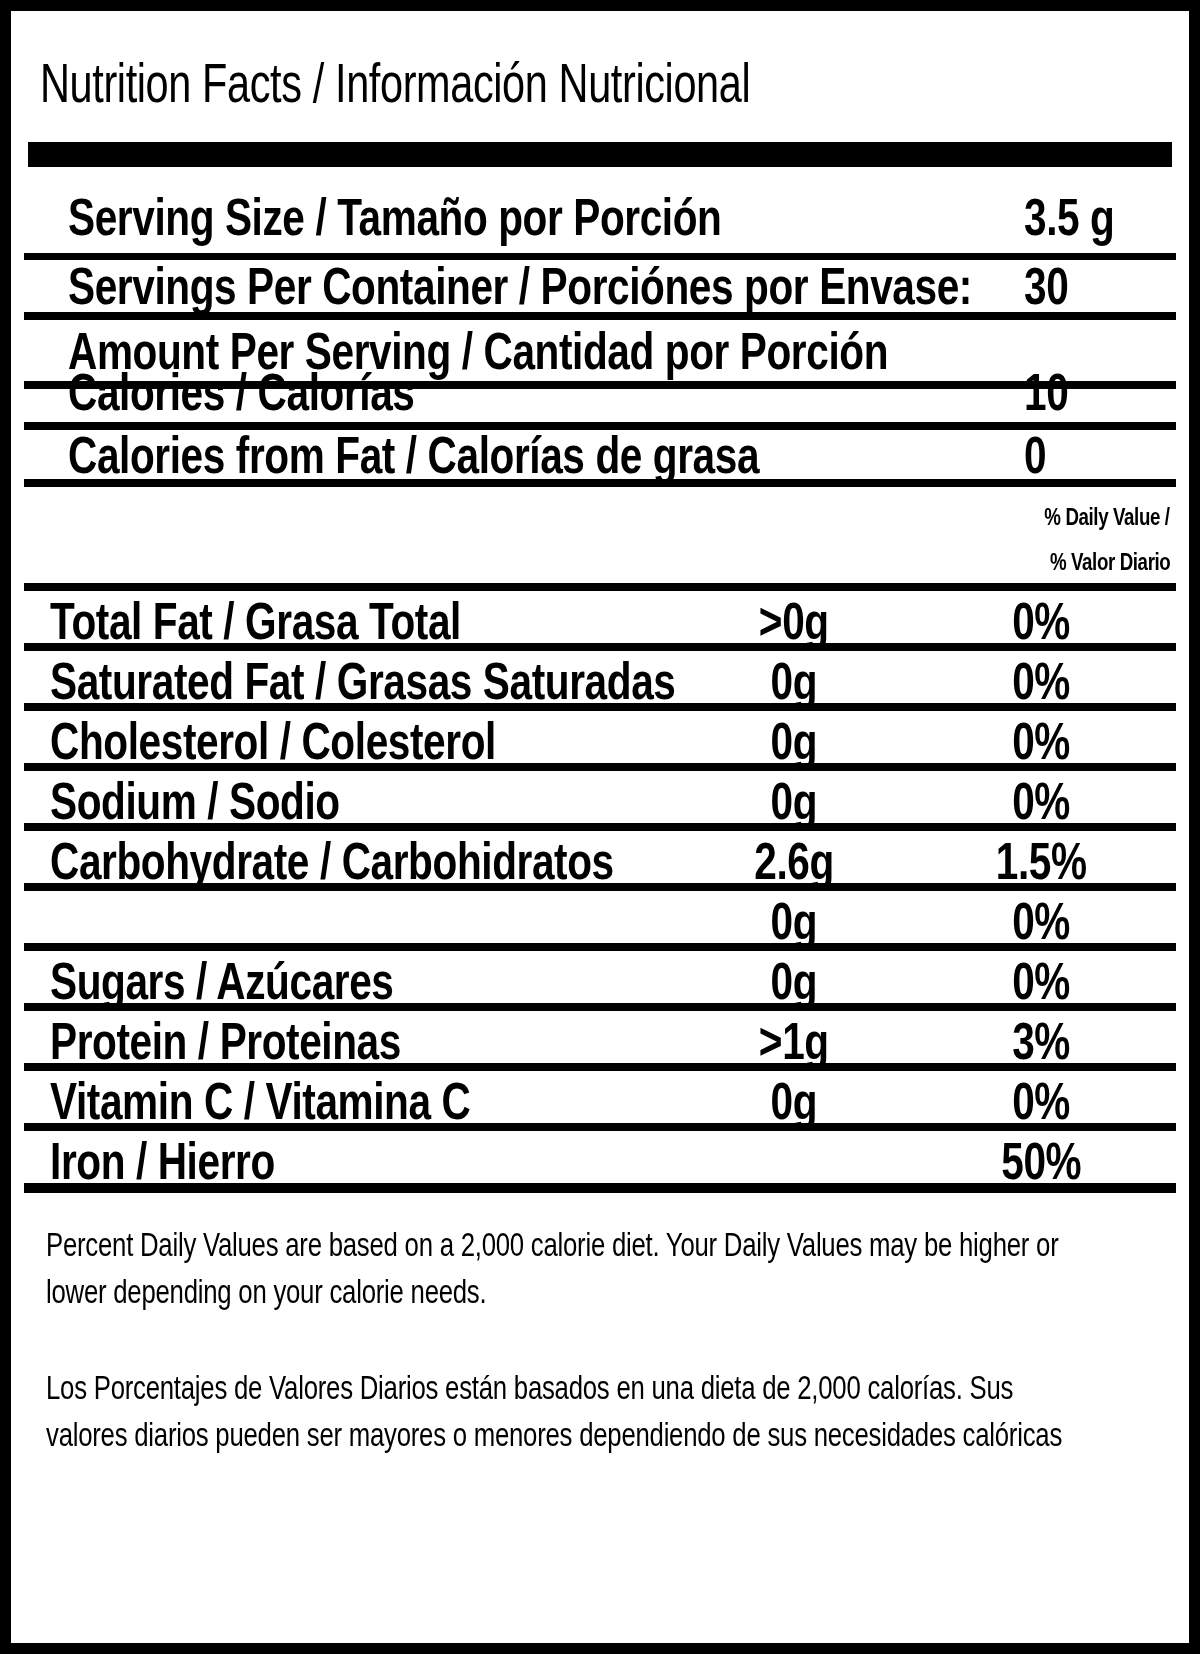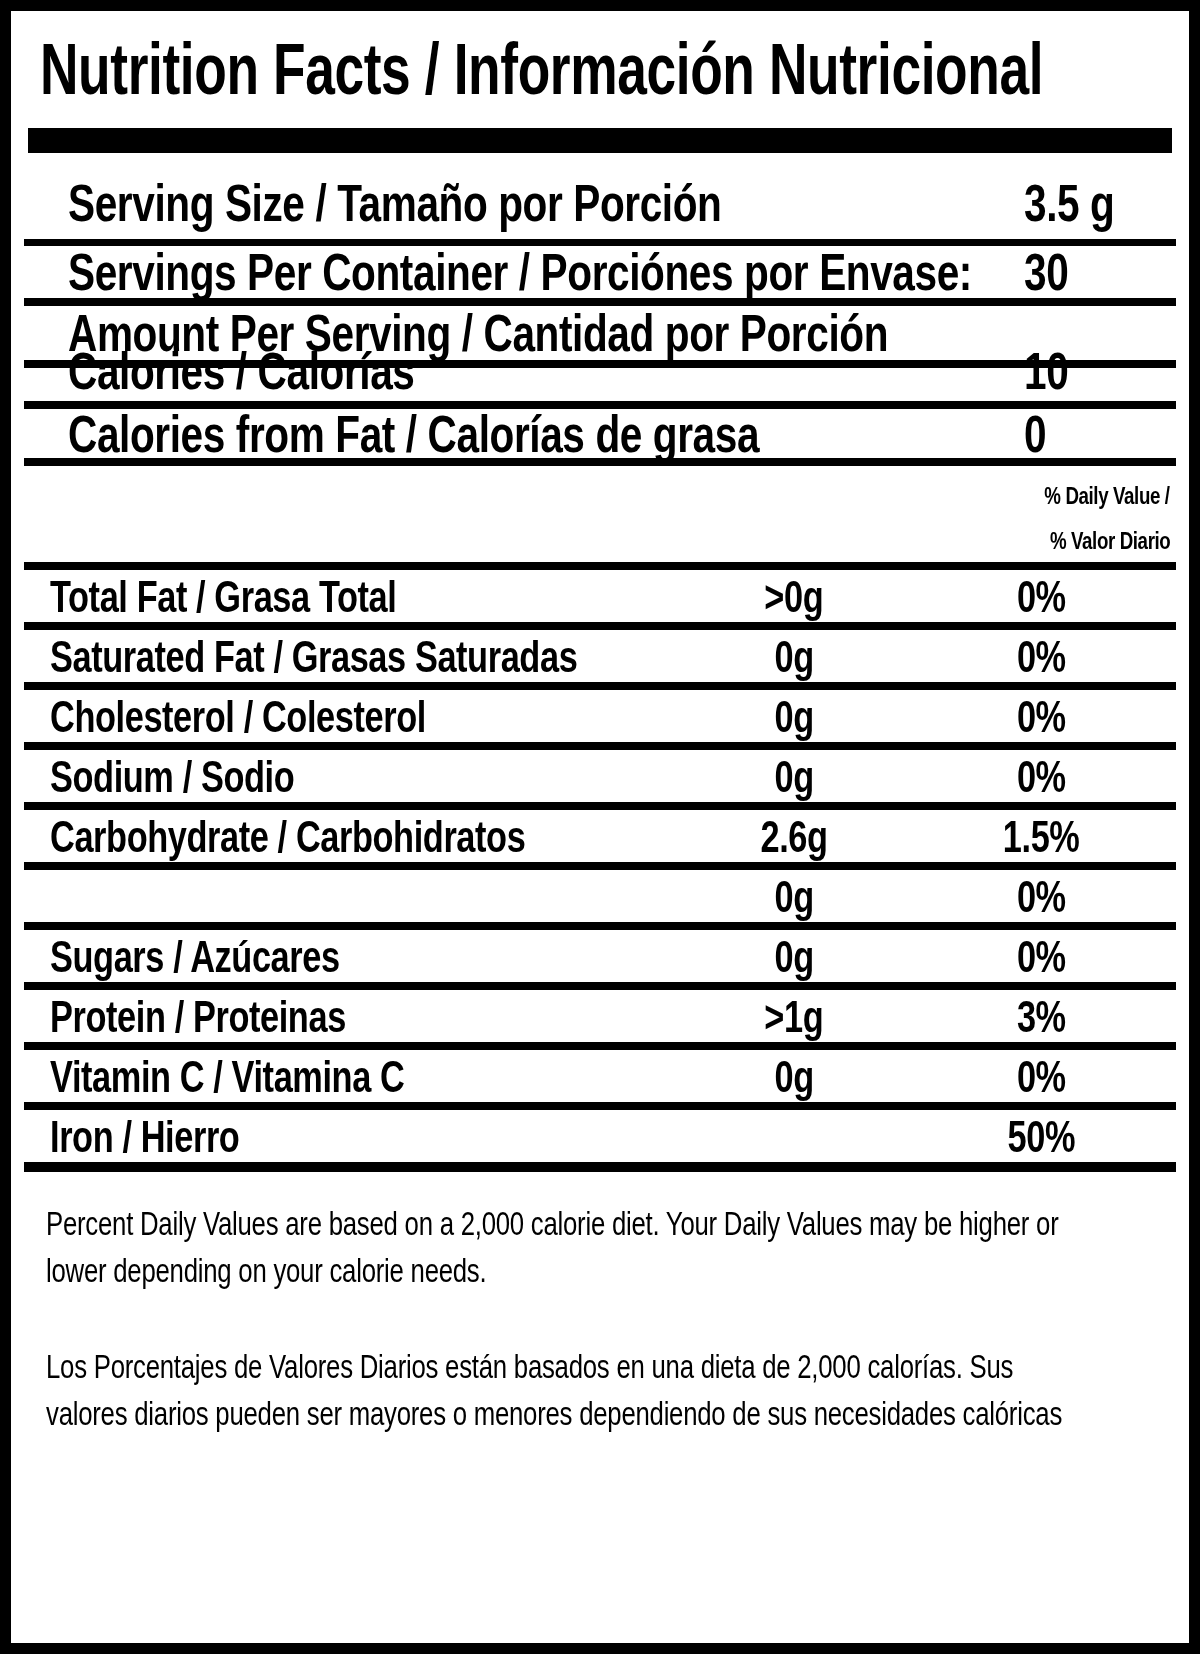--- a/index.html
+++ b/index.html
@@ -21,51 +21,51 @@
     transform:scaleX(0.78);
     transform-origin:0 50%;
     white-space:nowrap;
     letter-spacing:-0.5px;
   }
   .condt { transform:scaleX(0.74); }           
   .condr { transform-origin:100% 50%; }        
   .condc { transform-origin:50% 50%; }         
 
   .title {
-    margin-top:26px; padding-left:16px;
-    font-size:72px; line-height:64px; font-weight:bold; color:var(--ink);
+    margin-top:40px; padding-left:16px;
+    font-size:56px; line-height:64px; font-weight:normal; color:var(--ink);
   }
   .title-bar { height:25px; background:var(--ink); margin:27px 4px 0 4px; }
 
   
   .trow {
     display:flex; align-items:center;
     border-bottom:8px solid var(--ink);
     font-size:52px; font-weight:bold; color:var(--ink);
   }
   .trow .tlabel { flex:1 1 auto; padding-left:44px; min-width:0; }
   .trow .tvalue { flex:0 0 152px; width:152px; }
   .r1 { height:93px; border-bottom-width:7px; align-items:flex-end; padding-bottom:6px; }
   .r2 { height:60px; }
-  .r3 { height:62px;gap:12px; }
+  .r3 { height:69px;gap:12px; }
   .r4 { height:41px;align-items:flex-end; }
   .r5 { height:57px; }
 
   
   .dvh {
     height:104px; border-bottom:8px solid var(--ink);
     text-align:right; padding:7px 6px 0 0;
     font-size:24px; line-height:45px; font-weight:bold; color:var(--ink);
   }
 
   
   .nrow {
-    position:relative; display:flex; align-items:flex-end;
+    position:relative; display:flex; align-items:flex-start;
     height:60px; border-bottom:8px solid var(--ink);
-    font-size:44px; font-weight:bold; color:var(--ink);
+    font-size:52px; font-weight:bold; color:var(--ink);
   }
   .nrow .nlabel { padding-left:26px; }
   .nrow .namount  { position:absolute; left:670px; width:200px; text-align:center; }
   .nrow .npercent { position:absolute; left:920px; width:195px; text-align:center; }
   .nrow.last { height:62px; border-bottom-width:10px; }
 
   
   .footer { margin-top:28px; padding-left:22px; color:var(--ink); }
   .fp {
     width:1345px;

